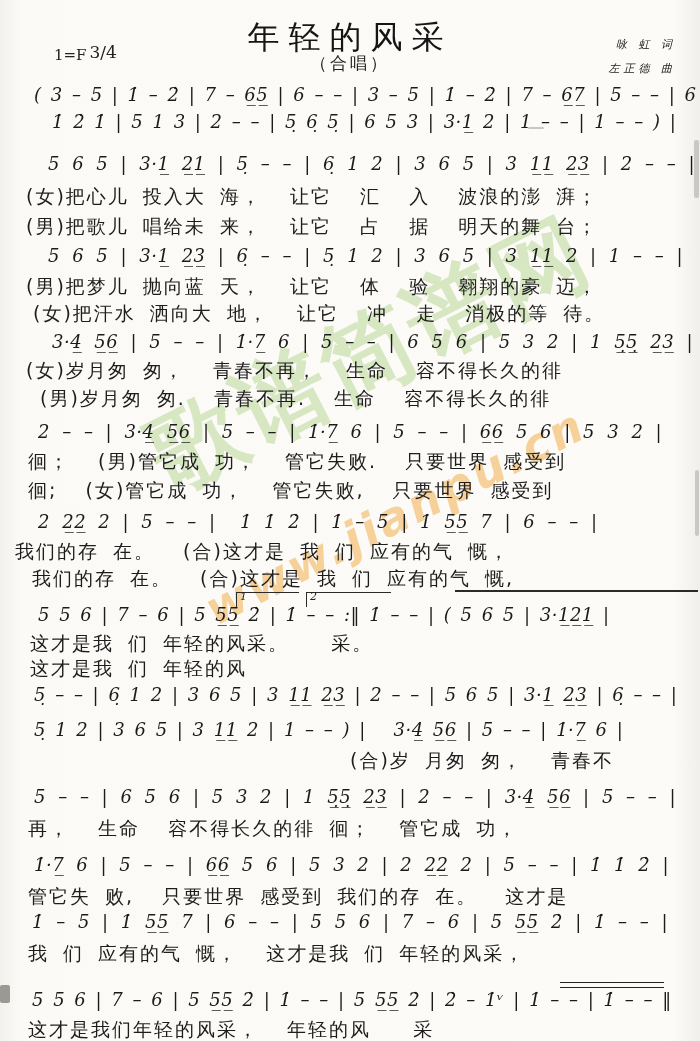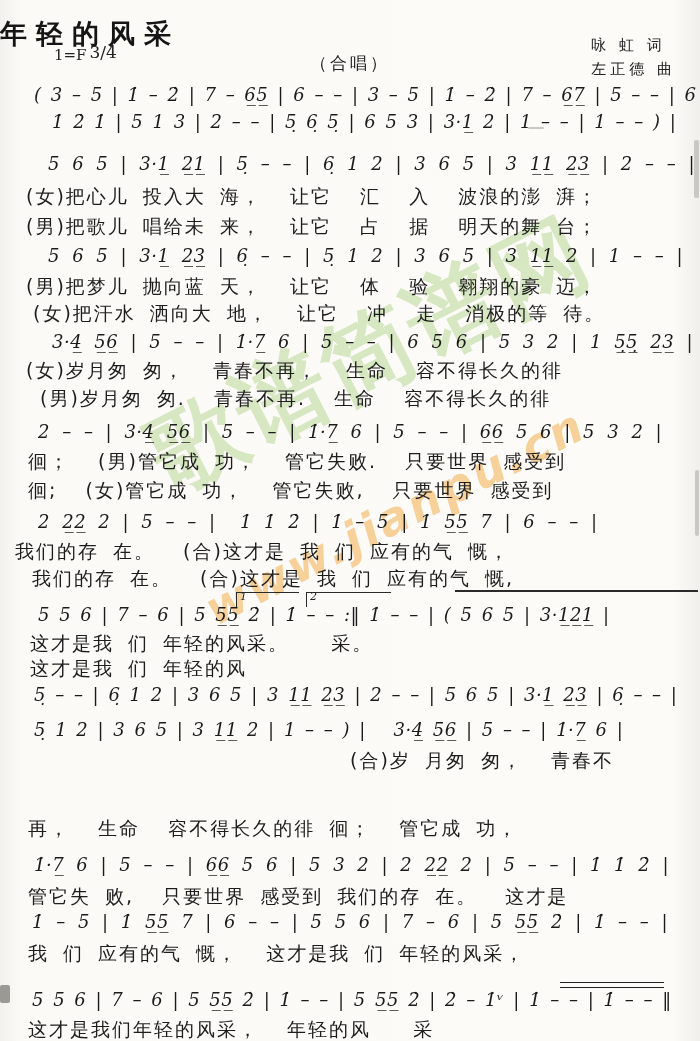--- a/index.html
+++ b/index.html
@@ -4,35 +4,36 @@
 <style>
   html,body{margin:0;padding:0;}
   body{background:#e8e8e6;font-family:"DejaVu Sans",sans-serif;}
   .sheet{
     position:relative;width:700px;height:1041px;margin:0 auto;
     background:linear-gradient(90deg,#f2f1ee 0%,#fbfaf7 3%,#fcfbf8 96%,#f0efec 100%);
     overflow:hidden;color:#1f1f1f;
   }
   
   .title{
-    position:absolute;top:16px;left:0;width:100%;text-align:left;
-    font-size:27px;font-weight:700;letter-spacing:9px;color:#151515;
+    position:absolute;top:16px;left:0;width:100%;text-align:center;
+    font-size:32px;font-weight:400;letter-spacing:9px;color:#151515;
   }
   .subtitle{
     position:absolute;top:52px;left:0;width:100%;text-align:center;
     font-size:17px;letter-spacing:3px;color:#222;
   }
   .keysig{
     position:absolute;top:42px;left:54px;font-size:15px;
     font-family:"DejaVu Serif",serif;color:#222;
   }
   .keysig .meter{font-size:17px;vertical-align:2px;margin-left:3px;}
   .credits{
-    position:absolute;top:33px;right:24px;text-align:left;
-    font-size:15px;line-height:24px;letter-spacing:4px;color:#222;
+    position:absolute;top:33px;right:24px;text-align:right;
+    font-size:11px;line-height:24px;letter-spacing:4px;color:#222;
+    font-style:italic;
   }
   
   .wm-cn{
     position:absolute;top:408px;left:128px;z-index:0;
     font-size:92px;font-weight:700;letter-spacing:4px;
     color:rgba(163,205,120,0.42);transform:rotate(-27deg);transform-origin:left top;
     white-space:nowrap;pointer-events:none;
   }
   .wm-url{
     position:absolute;top:588px;left:196px;z-index:0;
@@ -119,20 +120,21 @@
     </div>
   <div class="volta2-ext" style="top:590px;left:455px;width:243px;"></div>
   <div class="n" style="top:604px;left:38px;">5 5 6 | 7 – 6 | 5 5̲5̲ 2̇ | 1̇ – – :‖ 1̇ – – | ( 5 6 5 | 3·1̲2̲1̲ |</div>
   <div class="ly" style="top:631px;left:30px;">这才是我 们 年轻的风采。   采。</div>
   <div class="ly" style="top:656px;left:30px;">这才是我 们 年轻的风</div>
 
   <div class="n" style="top:684px;left:34px;text-align:right;">5̣ – – | 6̣ 1 2 | 3 6 5 | 3 1̲1̲ 2̲3̲ | 2 – – | 5 6 5 | 3·1̲ 2̲3̲ | 6̣ – – |</div>
   <div class="n" style="top:719px;left:34px;">5̣ 1 2 | 3 6 5 | 3 1̲1̲ 2 | 1 – – ) |   3·4̲ 5̲6̲ | 5 – – | 1̇·7̲ 6 |</div>
   <div class="ly" style="top:748px;left:350px;">(合)岁 月匆 匆，  青春不</div>
 
+  <div class="n wide" style="top:786px;left:34px;">5 – – | 6 5 6 | 5 3 2 | 1 5̲̣5̲̣ 2̲3̲ | 2 – – | 3·4̲ 5̲6̲ | 5 – – |</div>
   <div class="ly" style="top:816px;left:28px;">再，  生命  容不得长久的徘 徊；  管它成 功，</div>
 
   <div class="n wide" style="top:854px;left:34px;">1̇·7̲ 6 | 5 – – | 6̲6̲ 5 6 | 5 3 2 | 2 2̲2̲ 2 | 5 – – | 1̇ 1̇ 2̇ |</div>
   <div class="ly" style="top:884px;left:28px;">管它失 败,  只要世界 感受到 我们的存 在。  这才是</div>
 
   <div class="n wide" style="top:911px;left:32px;">1̇ – 5 | 1̇ 5̲5̲ 7 | 6 – – | 5 5 6 | 7 – 6 | 5 5̲5̲ 2̇ | 1̇ – – |</div>
   <div class="ly" style="top:941px;left:28px;">我 们 应有的气 慨，  这才是我 们 年轻的风采，</div>
 
   <div class="final-hold" style="top:982px;left:560px;width:104px;"></div>
   <div class="n" style="top:989px;left:32px;">5 5 6 | 7 – 6 | 5 5̲5̲ 2̇ | 1̇ – – | 5 5̲5̲ 2̇ | 2̇ – 1̇ᵛ | 1̇ – – | 1̇ – – ‖</div>

